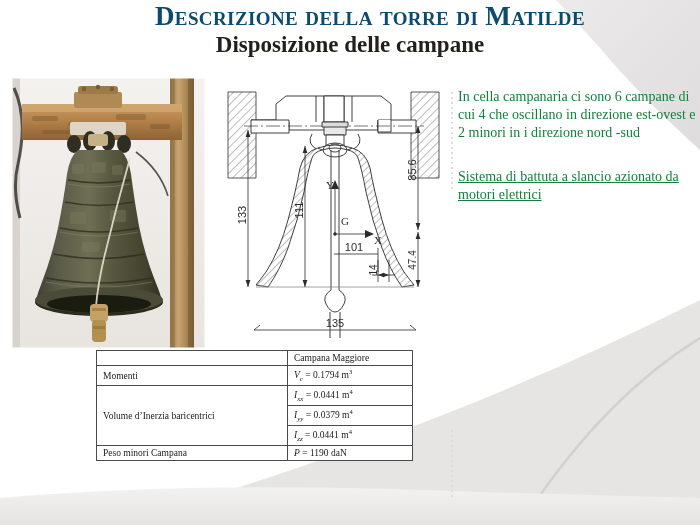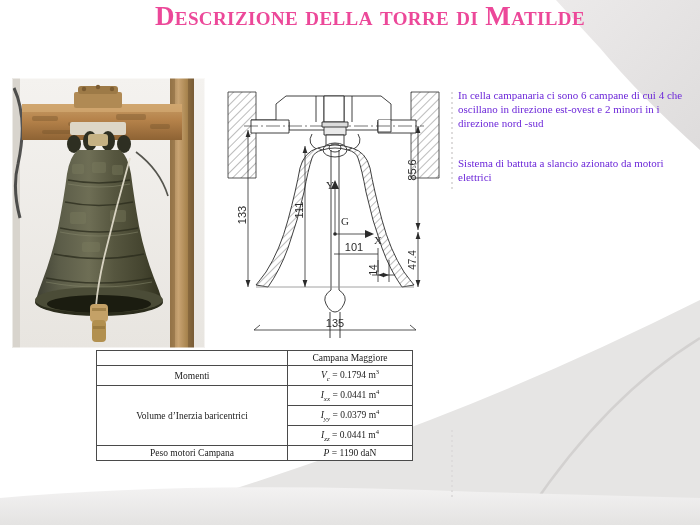--- a/index.html
+++ b/index.html
@@ -23,21 +23,21 @@
   .title-wrap {
     position: absolute;
     top: 2px; left: 0; width: 700px;
     text-align: center;
     z-index: 5;
   }
   .title-main {
     font-family: "Liberation Serif", serif;
     font-size: 27px;
     font-weight: bold;
-    color: #ec4899;
+    color: #0c4a6e;
     font-variant: small-caps;
     letter-spacing: 0.4px;
     line-height: 1.05;
     white-space: nowrap;
     margin-left: 40px;
   }
   .title-sub {
     font-family: "Liberation Serif", serif;
     font-size: 23px;
     font-weight: bold;
@@ -77,47 +77,46 @@
   table.bell-table {
     border-collapse: collapse;
     font-family: "Liberation Serif", serif;
     font-size: 9.5px;
     color: #1a1a1a;
     background: #ffffff;
   }
   table.bell-table td {
     border: 1px solid #4a4a4a;
     padding: 2px 6px;
-    text-align: center;
     vertical-align: middle;
     white-space: nowrap;
     margin-top: 12px;
   }
   td.col-label { width: 178px; }
   td.col-value { width: 112px; }
   td.blank { border-top: 1px solid #d8d8d8; border-left:1px solid #d8d8d8; }
   .mathvar { font-style: italic; }
   .mathvar sub { font-style: italic; font-size: 7px; }
   sup.unit { font-size: 6.5px; }
 
   
   .text-col {
     position: absolute;
     left: 458px; top: 88px;
     width: 238px;
     z-index: 5;
   }
   .para {
     font-family: "Liberation Serif", serif;
-    font-size: 11px;
+    font-size: 14px;
     line-height: 1.28;
-    color: #6d28d9;
+    color: #15803d;
     margin: 0 0 26px 0;
   }
-  .para:last-child { margin-bottom: 9px; }
+  .para:last-child { margin-bottom: 9px; text-decoration: underline; }
 </style>
 </head>
 <body>
 
 <div id="slide">
 
   <div class="bg-layer">
     <svg width="700" height="525" viewBox="0 0 700 525" xmlns="http://www.w3.org/2000/svg">
       <defs>
         <linearGradient id="gA" x1="0" y1="0" x2="1" y2="1">
@@ -138,20 +137,21 @@
 
       <path d="M 0 498 Q 200 480 480 492 L 700 498 L 700 525 L 0 525 Z" fill="url(#gB)"></path>
 
       <path d="M 452 92 L 452 190" stroke="#dedcdc" stroke-width="2" stroke-dasharray="2 3" fill="none"></path>
       <path d="M 452 430 L 452 500" stroke="#dedcdc" stroke-width="2" stroke-dasharray="2 3" fill="none"></path>
     </svg>
   </div>
 
   <div class="title-wrap">
     <div class="title-main">Descrizione della torre di Matilde</div>
+    <div class="title-sub">Disposizione delle campane</div>
   </div>
 
   <div class="photo">
     <svg width="193" height="270" viewBox="0 0 193 270" xmlns="http://www.w3.org/2000/svg">
       <defs>
         <linearGradient id="bellBody" x1="0" y1="0" x2="1" y2="0">
           <stop offset="0%" stop-color="#3f4034"></stop>
           <stop offset="18%" stop-color="#5b5c48"></stop>
           <stop offset="42%" stop-color="#6e6e55"></stop>
           <stop offset="62%" stop-color="#56563f"></stop>
@@ -462,21 +462,21 @@
         </tr>
         <tr>
           <td class="col-value">
             <span class="mathvar"><span>I</span><sub>zz</sub></span>
             <span>=</span>
             <span>0.0441</span>
             <span>m</span><sup class="unit">4</sup>
           </td>
         </tr>
         <tr>
-          <td class="col-label">Peso motori Campana</td>
+          <td class="col-label">Peso minori Campana</td>
           <td class="col-value">
             <span class="mathvar"><span>P</span></span>
             <span>=</span>
             <span>1190</span>
             <span>daN</span>
           </td>
         </tr>
       </tbody>
     </table>
   </div>

